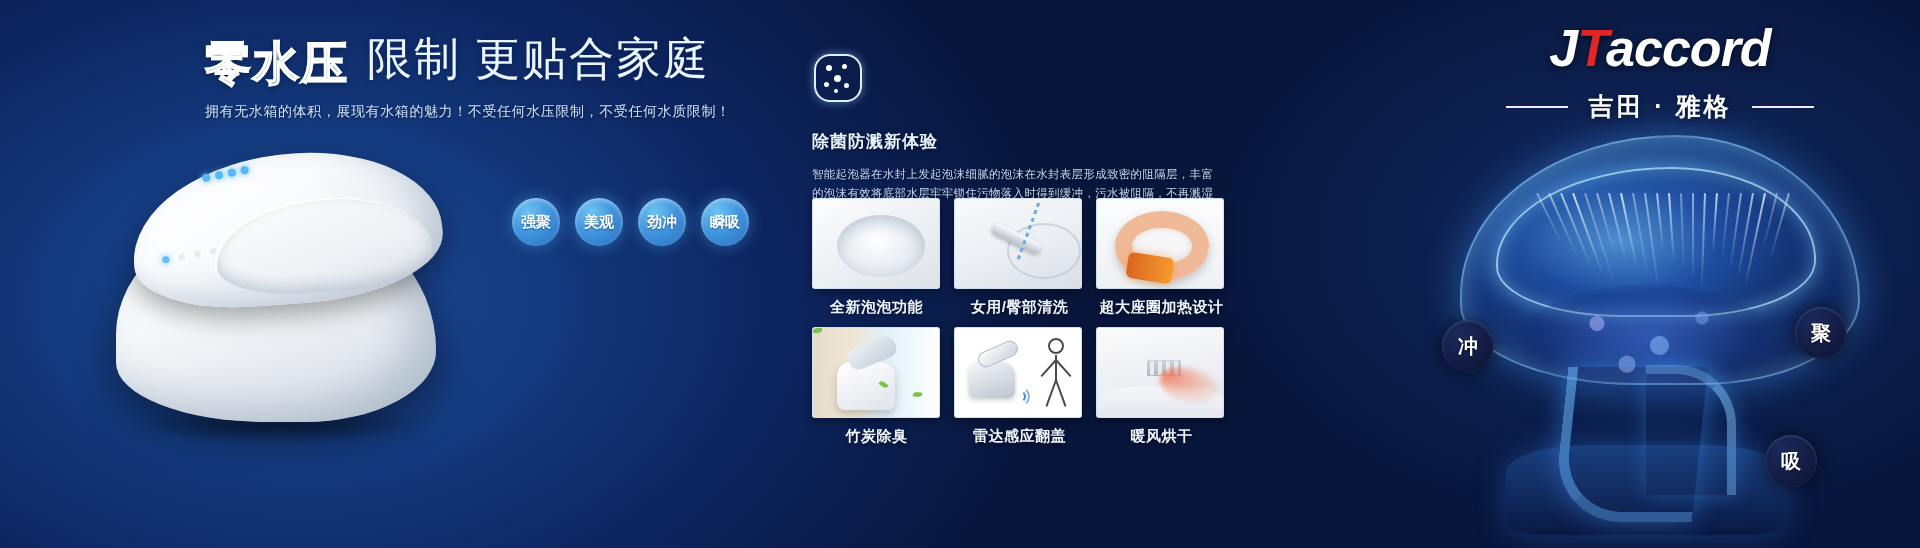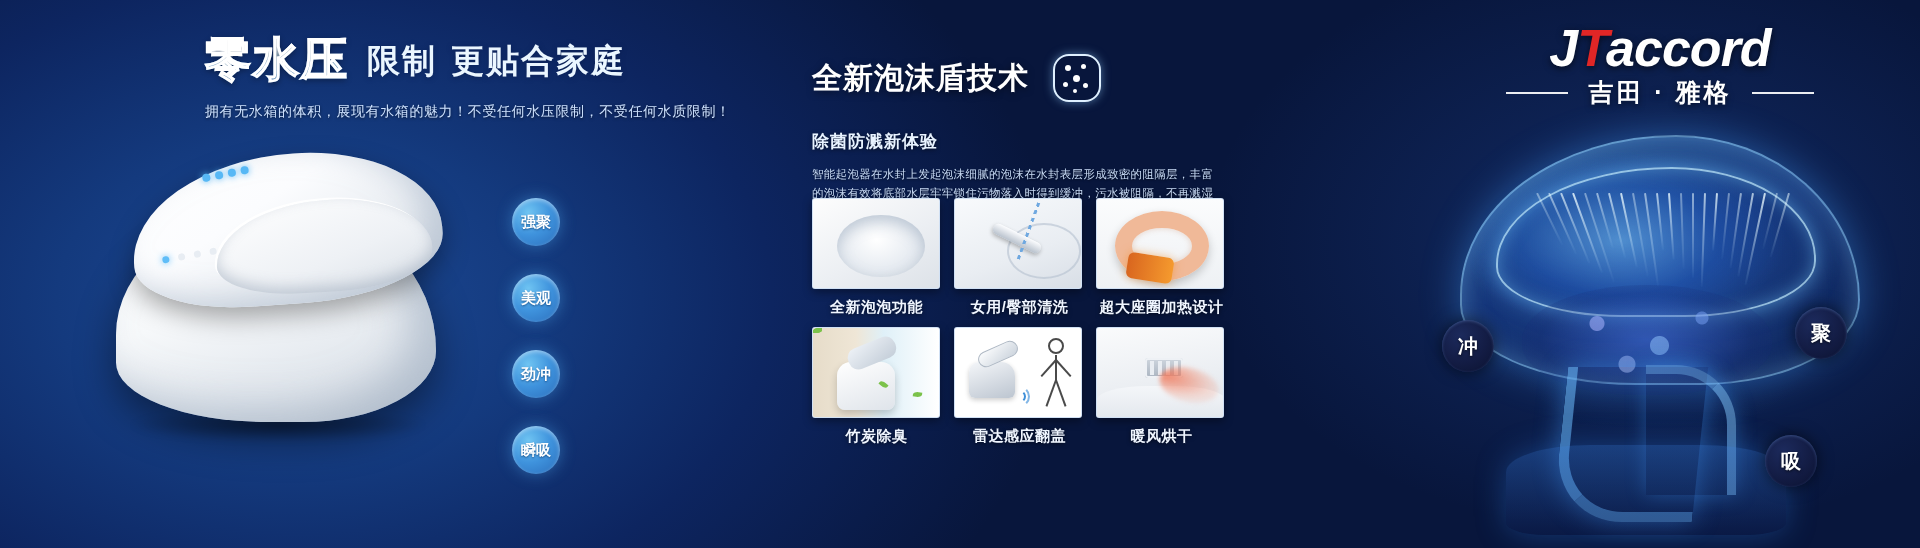--- a/index.html
+++ b/index.html
@@ -28,21 +28,21 @@
   .headline-row{position:absolute;left:205px;top:36px;display:flex;align-items:flex-end;gap:14px;white-space:nowrap;}
   .headline-strong{
     font-size:46px;font-weight:bold;letter-spacing:2px;line-height:1;
     background:linear-gradient(180deg,#ffffff 0%,#dcefff 32%,#7fc0f2 62%,#3f8fd8 100%);
     -webkit-background-clip:text;background-clip:text;color:transparent;
     -webkit-text-stroke:1.5px #ffffff;
     text-shadow:0 2px 6px rgba(0,0,0,.45);
     padding-right:4px;
   }
   .headline-rest{
-    font-size:33px;font-weight:bold;letter-spacing:2px;line-height:1;color:#eaf6ff;
+    font-size:45px;font-weight:normal;letter-spacing:2px;line-height:1;color:#eaf6ff;
     padding-bottom:5px;text-shadow:0 1px 5px rgba(10,30,80,.8);
   }
   .headline-rest .gap{display:inline-block;width:14px;}
   .subline{
     position:absolute;left:205px;top:103px;
     font-size:14px;color:#cfe3ff;letter-spacing:.6px;white-space:nowrap;
     text-shadow:0 1px 3px rgba(0,0,0,.6);
   }
 
   
@@ -72,21 +72,21 @@
   .pd-btns{position:absolute;left:64px;top:112px;display:flex;gap:9px;transform:rotate(-10deg);}
   .pd-btns i{display:block;width:7px;height:7px;border-radius:50%;background:#e8edf3;box-shadow:0 0 3px rgba(255,255,255,.7);}
   .pd-btns i:first-child{background:#5fbdf8;box-shadow:0 0 7px #5fbdf8;}
   .pd-shadow{
     position:absolute;left:30px;top:268px;width:300px;height:34px;border-radius:50%;
     background:radial-gradient(ellipse at center, rgba(0,0,0,.45) 0%, rgba(0,0,0,0) 70%);
     filter:blur(3px);
   }
 
   
-  .pill-col{position:absolute;left:512px;top:198px;display:flex;flex-direction:column;gap:28px;}
+  .pill-col{position:absolute;left:512px;top:198px;display:flex;flex-direction:row;gap:15px;}
   .pill{
     width:48px;height:48px;border-radius:50%;
     display:flex;align-items:center;justify-content:center;
     font-size:15px;font-weight:bold;color:#ffffff;letter-spacing:0;
     background:radial-gradient(circle at 34% 30%, #6fc4f2 0%, #3f93dd 48%, #2a6cba 100%);
     box-shadow:0 0 16px rgba(80,170,240,.45), inset 0 2px 4px rgba(255,255,255,.45);
     text-shadow:0 1px 2px rgba(0,40,90,.6);
   }
 
   
@@ -221,21 +221,21 @@
   }
   .t-dry .edge{position:absolute;left:0;top:58px;width:128px;height:34px;background:linear-gradient(180deg,#f4f6f9,#e2e7ed);border-radius:40% 40% 0 0;}
 
   
   .right-panel{position:absolute;left:1390px;top:0;width:530px;height:444px;}
   .logo{position:absolute;left:105px;top:22px;width:330px;text-align:center;}
   .logo-main{font-size:52px;font-weight:bold;font-style:italic;letter-spacing:-1px;line-height:1;white-space:nowrap;}
   .logo-main .j{color:#ffffff;text-shadow:0 2px 7px rgba(0,0,0,.6);}
   .logo-main .t{color:#e02626;text-shadow:0 2px 7px rgba(0,0,0,.6);}
   .logo-main .rest{color:#ffffff;text-shadow:0 2px 7px rgba(0,0,0,.6);}
-  .logo-sub{margin-top:2px;display:flex;align-items:center;justify-content:center;gap:20px;}
+  .logo-sub{margin-top:16px;display:flex;align-items:center;justify-content:center;gap:20px;}
   .logo-sub .bar{height:2px;width:62px;background:#ffffff;opacity:.92;}
   .logo-sub .cn{font-size:25px;font-weight:bold;color:#ffffff;letter-spacing:3px;white-space:nowrap;text-shadow:0 2px 6px rgba(0,0,0,.55);}
 
   .xray{position:absolute;left:20px;top:115px;width:500px;height:420px;}
   .xr-shell{
     position:absolute;left:50px;top:20px;width:400px;height:250px;
     border-radius:54% 46% 40% 44% / 64% 66% 34% 32%;
     background:
       radial-gradient(ellipse 220px 120px at 40% 42%, rgba(120,200,255,.55) 0%, rgba(40,110,220,.28) 45%, rgba(10,30,90,0) 75%),
       linear-gradient(160deg, rgba(90,180,255,.40) 0%, rgba(40,100,210,.30) 45%, rgba(12,28,80,.05) 100%);
@@ -341,21 +341,20 @@
       <div class="pill">强聚</div>
       <div class="pill">美观</div>
       <div class="pill">劲冲</div>
       <div class="pill">瞬吸</div>
     </div>
   </div>
 
   <div class="mid-panel">
 
     <div class="mid-head">
-      <div class="mid-title">全新泡沫盾技术</div>
       <div class="bubble-icon">
         <span class="ring"></span>
           <b></b>
           <b></b>
           <b></b>
           <b></b>
           <b></b>
           <b></b>
       </div>
     </div>

